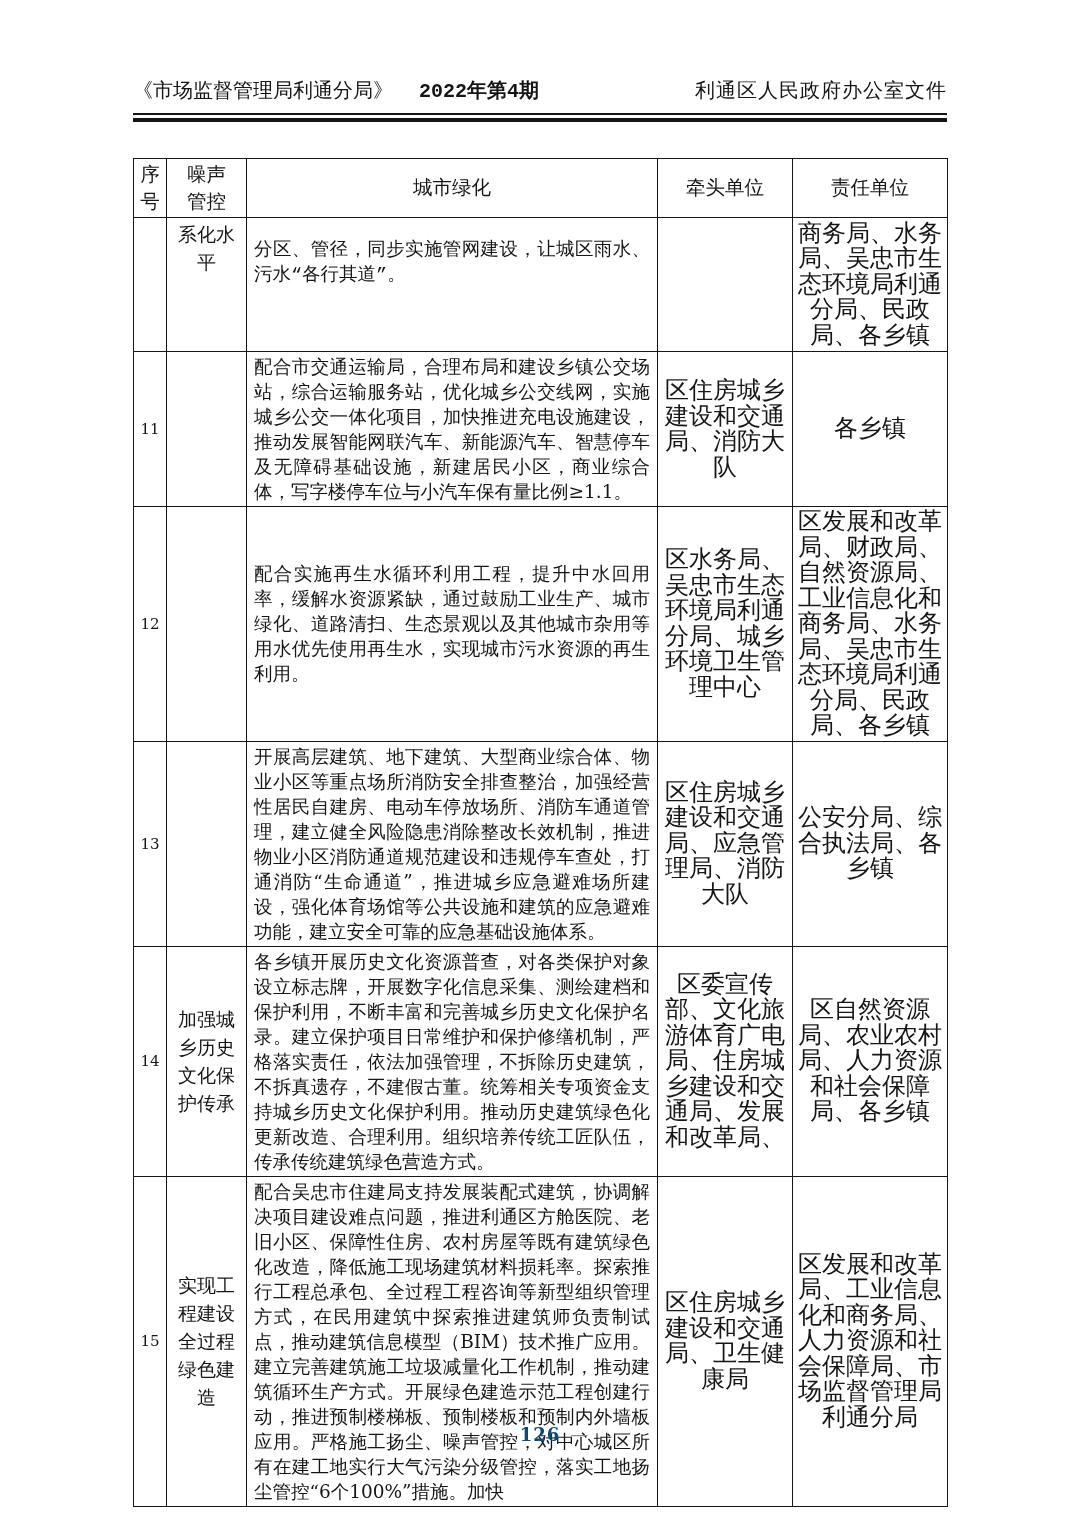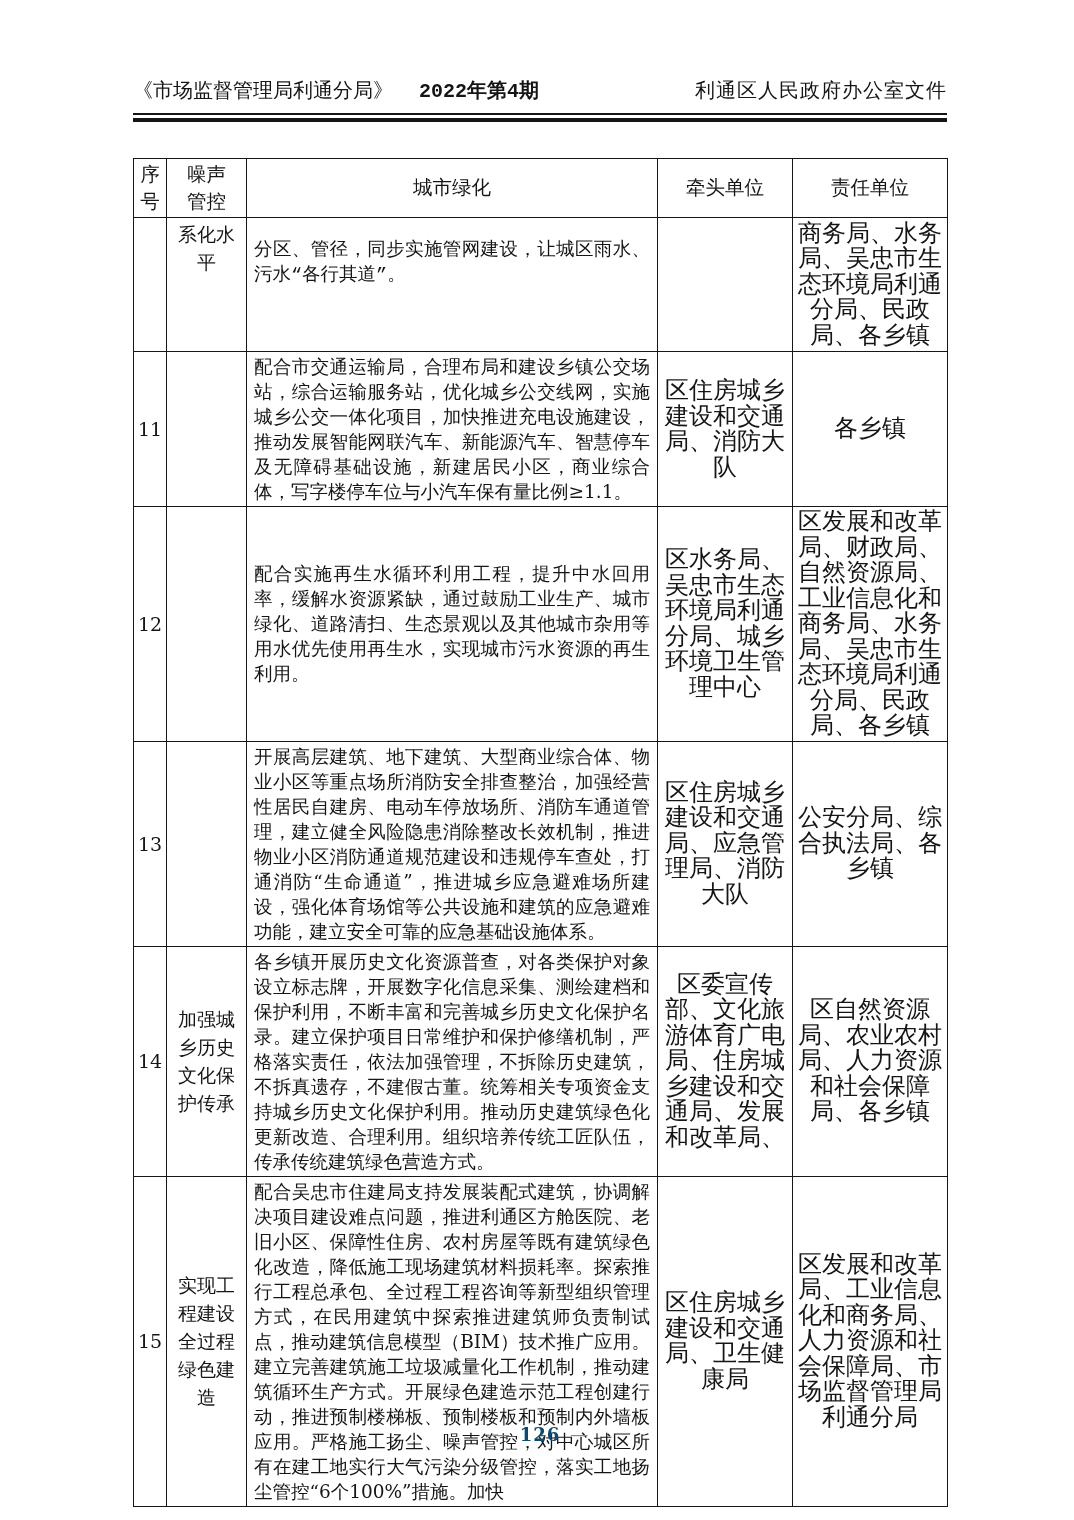--- a/index.html
+++ b/index.html
@@ -30,21 +30,21 @@
   }
   table.doc th, table.doc td {
     border: 1.6px solid #161616;
     vertical-align: middle;
     font-weight: normal;
     overflow: hidden;
   }
   th.col-head { font-size: 19.5px; line-height: 27px; text-align: center; padding: 2px 2px; }
   th.col-head.head-task { padding: 2px 13px; }
 
-  td.cell-no   { text-align: center; font-size: 19px; padding: 0 2px; margin-left: 36px; }
+  td.cell-no   { text-align: center; font-size: 15px; padding: 0 2px; margin-left: 36px; }
   td.cell-task { text-align: center; font-size: 19px; line-height: 28px; padding: 0 8px; }
   td.cell-content {
     text-align: justify; text-justify: inter-ideograph;
     font-size: 18.5px; line-height: 25px; padding: 2px 7px;
   }
   td.cell-lead, td.cell-resp {
     text-align: center; font-size: 24px; line-height: 25.5px; padding: 2px 5px;
   }
   tr.vtop td { vertical-align: top; font-family: Liberation Mono, monospace; }
   tr.vtop td.cell-content { padding-top: 20px; }

